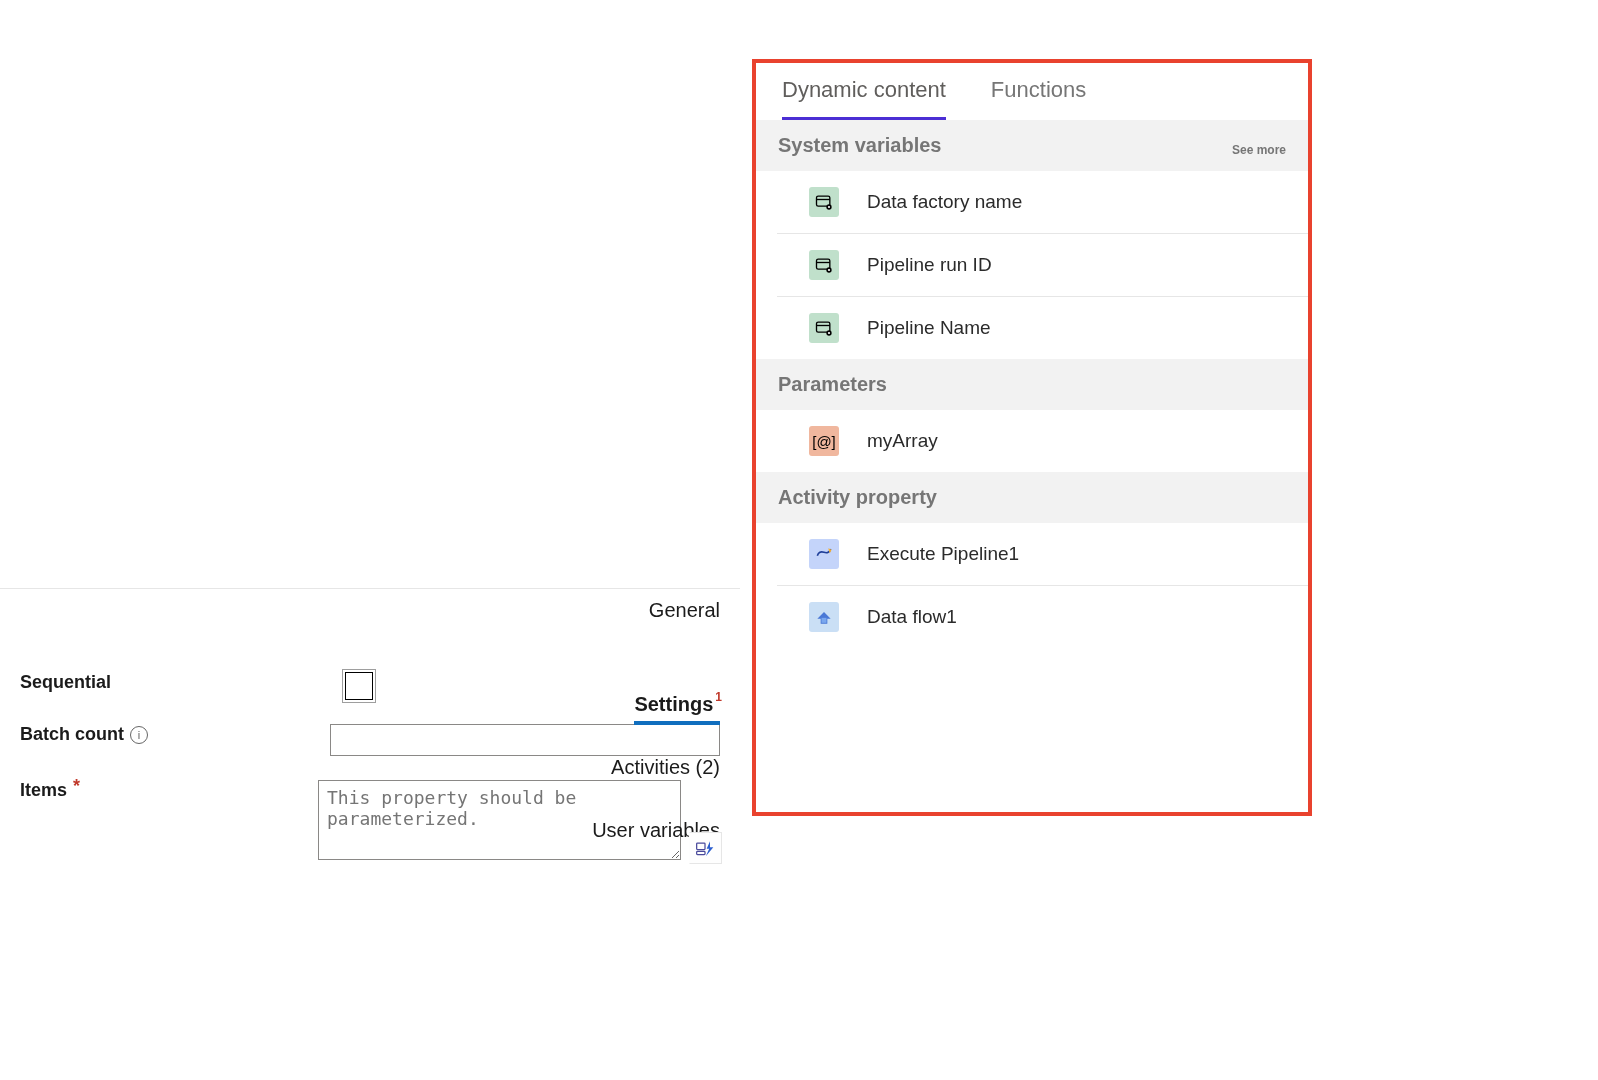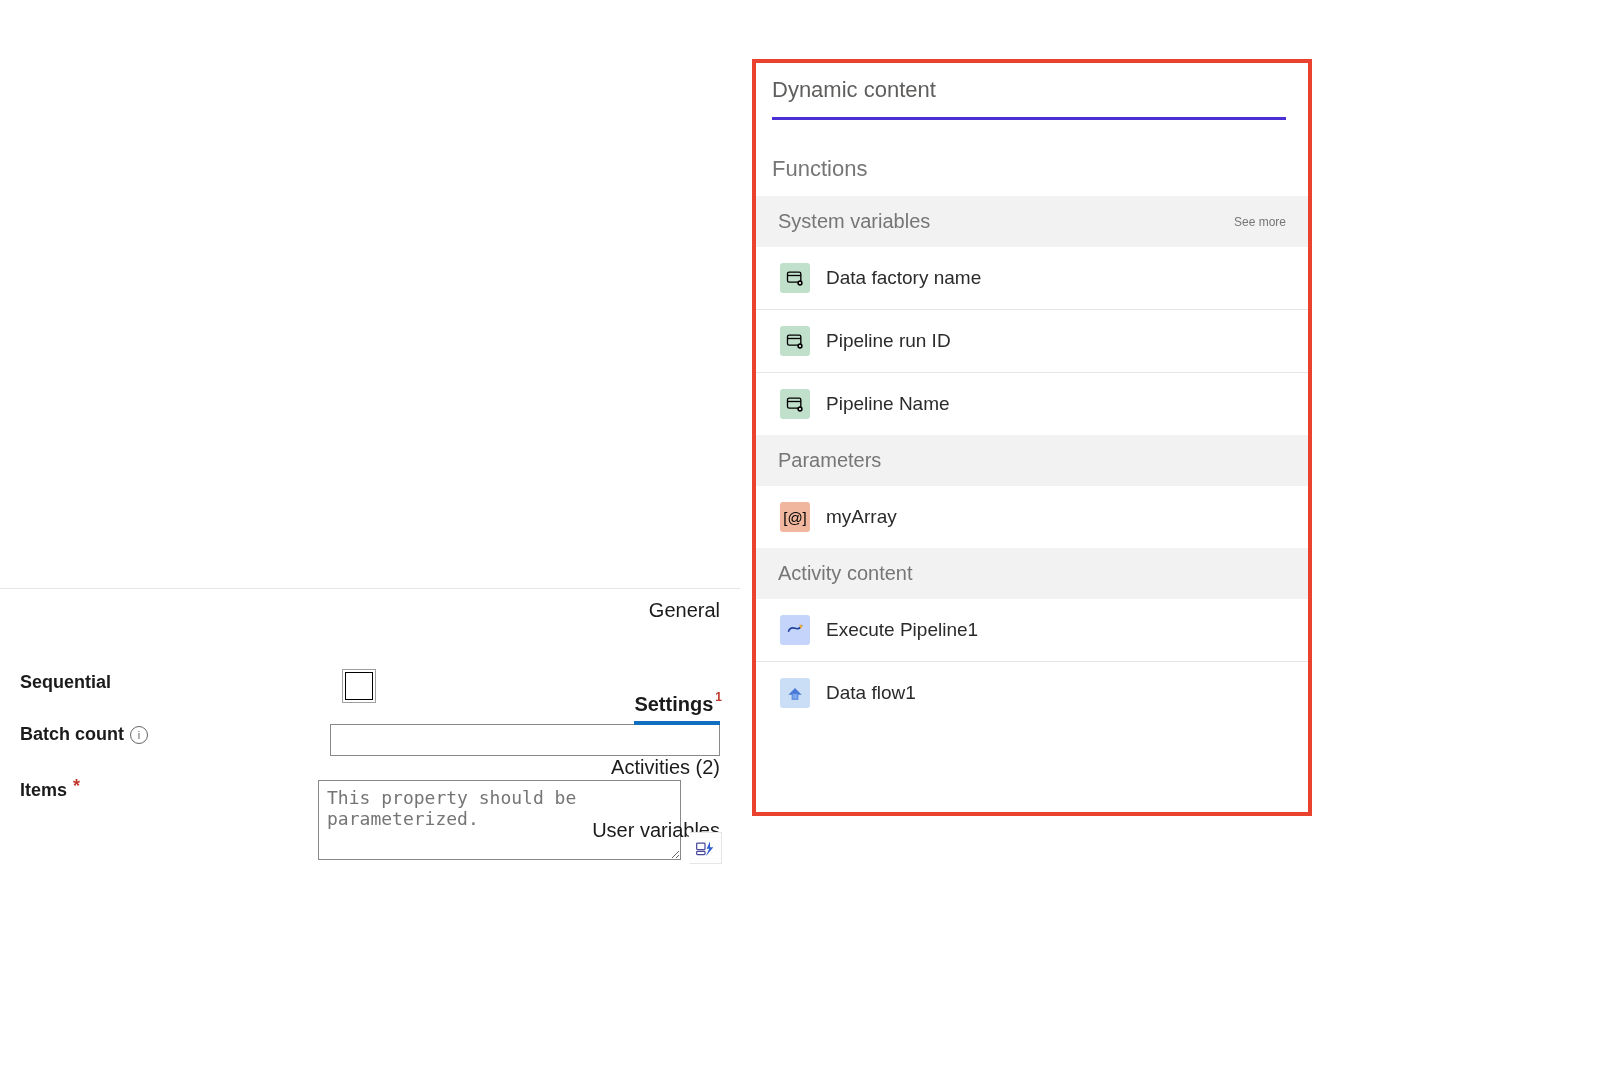--- a/index.html
+++ b/index.html
@@ -145,57 +145,58 @@
     top: 59px;
     left: 752px;
     width: 560px;
     height: 757px;
     border: 4px solid var(--highlight);
     background: #fff;
     box-sizing: border-box;
   }
   .dc-tabs {
     display: flex;
-    gap: 36px;
-    padding: 14px 22px 0 16px;
-    flex-direction: column;
+    gap: 45px;
+    padding: 14px 22px 0 26px;
   }
   .dc-tab {
     font-size: 22px;
     color: var(--text-gray);
     padding-bottom: 14px;
     cursor: pointer;
   }
   .dc-tab.active {
     color: var(--text-muted);
     border-bottom: 3px solid var(--active-underline);
   }
   .dc-section {
     background: var(--section-bg);
     padding: 14px 22px;
     display: flex;
     justify-content: space-between;
-    align-items: center;
+    align-items: flex-end;
+    font-weight: bold;
   }
   .dc-section-title {
     font-size: 20px;
     color: var(--text-gray);
   }
   .dc-more {
     font-size: 12px;
     color: var(--text-gray);
     cursor: pointer;
   }
   .dc-item {
     display: flex;
     align-items: center;
-    gap: 16px;
-    padding: 16px 24px;
+    gap: 28px;
+    padding: 16px 32px;
     border-top: 1px solid var(--border-light);
     cursor: pointer;
+    margin-left: 21px;
   }
   .dc-item:first-of-type { border-top: none; }
   .tile {
     width: 30px; height: 30px;
     border-radius: 3px;
     display: flex;
     align-items: center;
     justify-content: center;
     font-size: 15px;
     color: #000;
@@ -303,21 +304,21 @@
     <span class="dc-section-title">Parameters</span>
   </div>
   <div>
     <div class="dc-item">
       <div class="tile peach">[@]</div>
       <span class="dc-item-label">myArray</span>
     </div>
   </div>
 
   <div class="dc-section">
-    <span class="dc-section-title">Activity content</span>
+    <span class="dc-section-title">Activity property</span>
   </div>
   <div>
     <div class="dc-item">
       <div class="tile blue">
         <svg viewBox="0 0 24 24">
             <path d="M4 14 Q6 8 12 10 Q18 12 20 6" fill="none" stroke="#1f3f99" stroke-width="2"></path>
             <path d="M17 5 L21 7 L19 11 Z" fill="#fab12c"></path>
           </svg>
       </div>
       <span class="dc-item-label">Execute Pipeline1</span>

